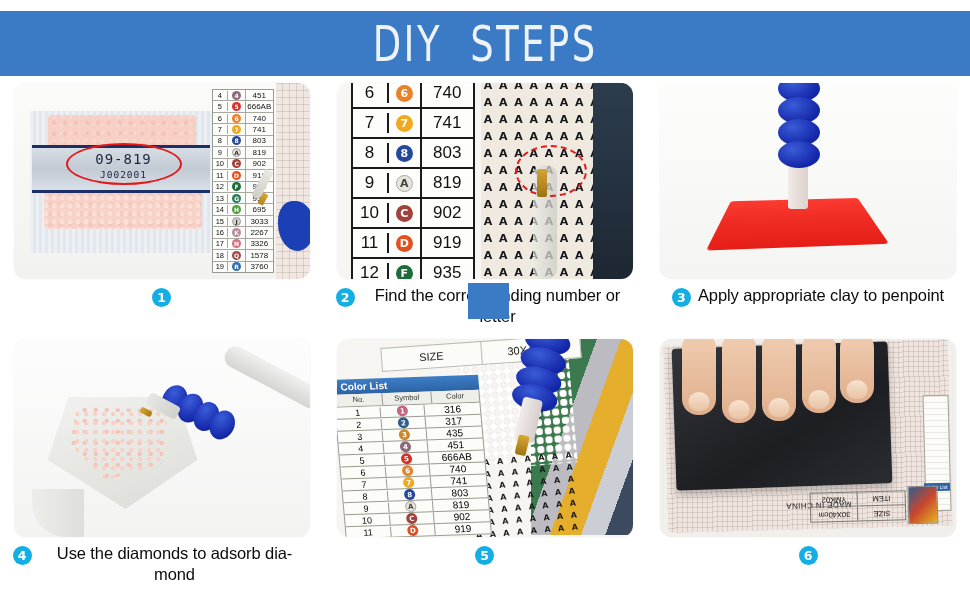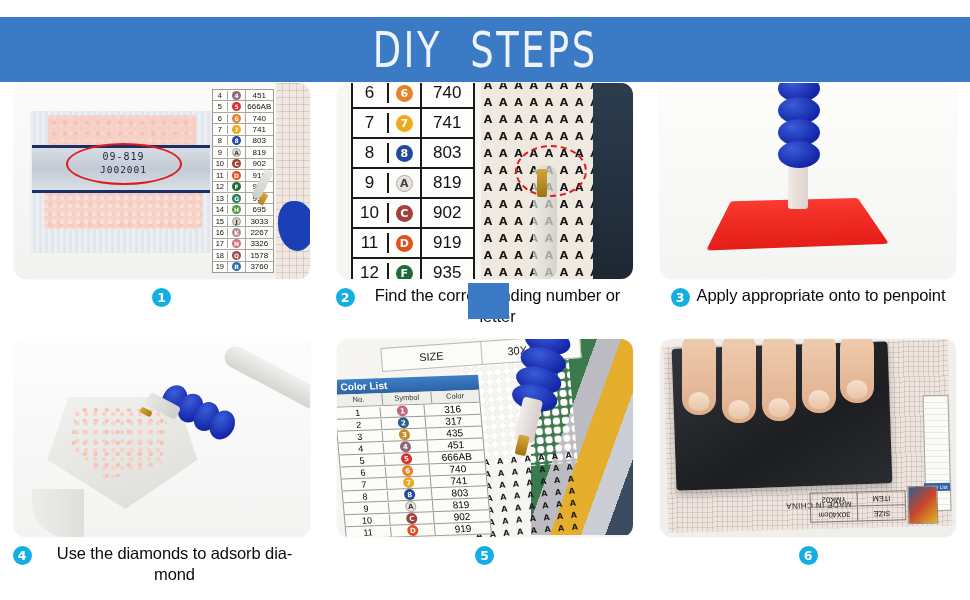--- a/index.html
+++ b/index.html
@@ -6,21 +6,21 @@
   html, body {
     width: 970px; height: 600px;
     background: #ffffff;
     font-family: "Liberation Sans", sans-serif;
     overflow: hidden;
   }
   #root { position: relative; width: 970px; height: 600px; background: #fff; }
 
   
   .banner {
-    position: absolute; left: 0; top: 17px; width: 970px; height: 65px;
+    position: absolute; left: 0; top: 11px; width: 970px; height: 65px;
     background: #3B7AC4;
     display: flex; align-items: center; justify-content: center;
   }
   .banner-title {
     color: #eef3fa; font-size: 45px; font-weight: 400;
     letter-spacing: 3px; line-height: 1;
     font-family: "DejaVu Sans", sans-serif;
     transform: scaleX(0.82) scaleY(1.12);
     white-space: pre;
   }
@@ -124,21 +124,21 @@
   .p1-label {
     position: absolute; left: 18px; top: 62px; width: 178px; height: 48px;
     background: linear-gradient(180deg,#d7dde4 0%,#c2cad4 50%,#d9dfe6 100%);
     border-top: 3px solid #1b2f66; border-bottom: 3px solid #1b2f66;
   }
   .p1-code {
     position: absolute; left: 62px; top: 68px; width: 96px;
     text-align: center; color: #1b2340;
     font-family: "DejaVu Sans Mono", monospace;
   }
-  .p1-code .l1 { font-size: 10px; letter-spacing: 1px; }
+  .p1-code .l1 { font-size: 14px; letter-spacing: 1px; }
   .p1-code .l2 { font-size: 9.5px; letter-spacing: 1px; margin-top: 2px; }
   .ellipse-red {
     position: absolute; left: 52px; top: 60px; width: 116px; height: 42px;
     border: 2.2px solid #e01b1b; border-radius: 50%;
   }
   .p1-chart { left: 198px; top: 6px; width: 62px; height: 184px; }
   .p1-canvas {
     position: absolute; left: 262px; top: 0; width: 40px; height: 196px;
     background:
       repeating-linear-gradient(0deg, transparent 0 6px, rgba(0,0,0,0.10) 6px 7px),
@@ -760,21 +760,21 @@
         <div class="p3-shaft"></div>
         <div class="p3-grip">
           <div class="p3-bead" style="top:0"></div>
           <div class="p3-bead" style="top:22px"></div>
           <div class="p3-bead" style="top:44px"></div>
           <div class="p3-bead" style="top:66px"></div>
         </div>
       </div>
       <div class="caption">
         <div class="badge">3</div>
-        <div class="cap-text">Apply appropriate onto to penpoint</div>
+        <div class="cap-text">Apply appropriate clay to penpoint</div>
       </div>
     </div>
 
     <div class="cell">
       <div class="photo r2">
         <div class="p4-bg"></div>
         <div class="p4-tray"></div>
         <div class="p4-grains"></div>
         <div class="p4-handle"></div>
         <div class="p4-pen">

